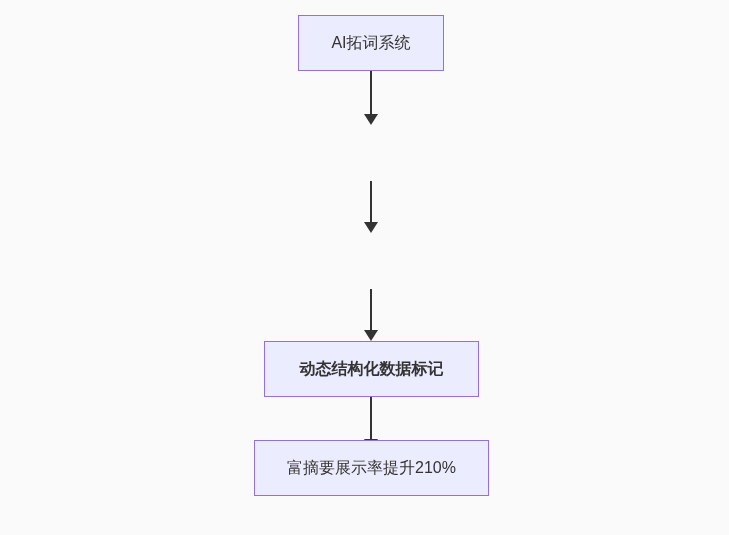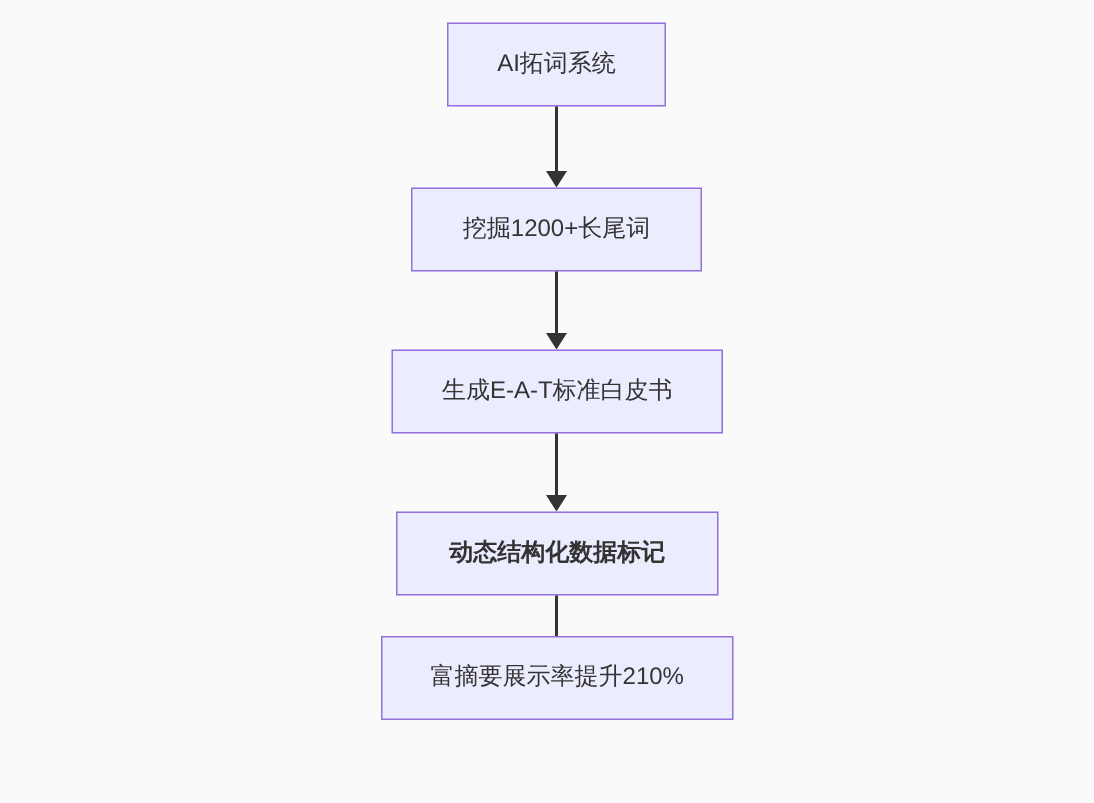--- a/index.html
+++ b/index.html
@@ -63,44 +63,38 @@
 
   <div class="node" style="left:298px; top:15px; width:146px; height:56px;">
     <span>AI拓词系统</span>
   </div>
 
   <div class="arrow" style="left:364px; top:71px; height:54px;">
     <div class="arrow-line"></div>
     <div class="arrow-head"></div>
   </div>
 
-  <div class="node" style="left:274px; top:125px; width:194px; height:56px;">
-    <span>挖掘1200+长尾词</span>
-  </div>
 
   <div class="arrow" style="left:364px; top:181px; height:52px;">
     <div class="arrow-line"></div>
     <div class="arrow-head"></div>
   </div>
 
-  <div class="node" style="left:261px; top:233px; width:221px; height:56px;">
-    <span>生成E-A-T标准白皮书</span>
-  </div>
 
   <div class="arrow" style="left:364px; top:289px; height:52px;">
     <div class="arrow-line"></div>
     <div class="arrow-head"></div>
   </div>
 
   <div class="node" style="left:264px; top:341px; width:215px; height:56px;font-weight:bold;">
     <span>动态结构化数据标记</span>
   </div>
 
   <div class="arrow" style="left:364px; top:397px; height:53px;">
     <div class="arrow-line"></div>
     <div class="arrow-head"></div>
   </div>
 
-  <div class="node" style="left:254px; top:424px; width:235px; height:56px;">
+  <div class="node" style="left:254px; top:440px; width:235px; height:56px;">
     <span>富摘要展示率提升210%</span>
   </div>
 
 </div>
 
 </body></html>

